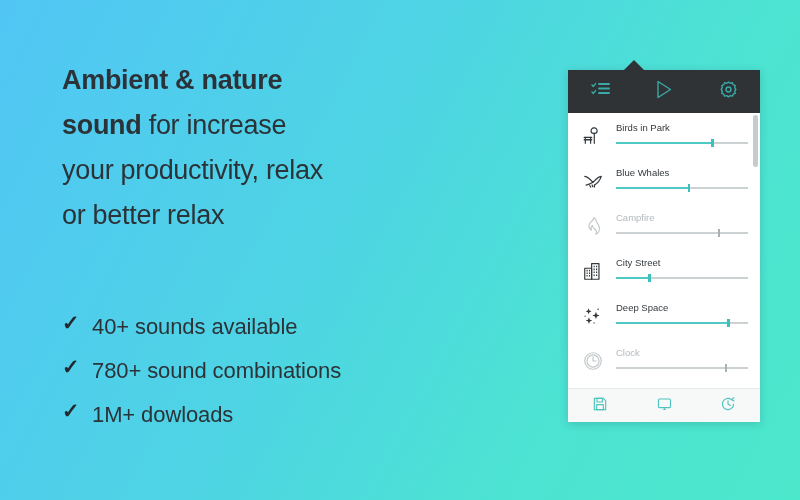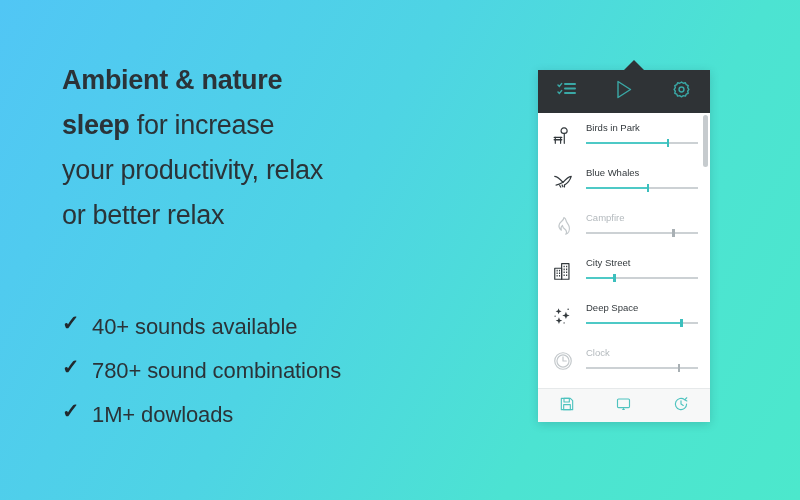--- a/index.html
+++ b/index.html
@@ -53,23 +53,23 @@
     font-size: 21px;
     font-weight: bold;
     color: #21292e;
     line-height: 1;
   }
   .bullet-text { letter-spacing: -0.1px; margin-top: 10px; }
 
   
   .panel {
     position: absolute;
-    left: 538px;
+    left: 568px;
     top: 70px;
-    width: 172px;
+    width: 192px;
     height: 352px;
     background: #ffffff;
     box-shadow: 0 2px 9px rgba(20,60,70,0.20);
   }
 
   .panel-caret {
     position: absolute;
     left: 623px;
     top: 60px;
     width: 0;
@@ -202,21 +202,21 @@
     cursor: pointer;
   }
 </style>
 </head>
 <body>
 
 <div class="left-col">
 
   <div class="headline">
     <span class="strong">Ambient &amp; nature</span><br>
-    <span class="strong">sleep</span><span> for increase</span><br>
+    <span class="strong">sound</span><span> for increase</span><br>
     <span>your </span><span class="ul">productivity</span><span>, </span><span class="ul">relax</span><br>
     <span>or </span><span class="ul">better relax</span>
   </div>
 
   <div class="bullets">
     <div class="bullet">
       <span class="bullet-check">✓</span>
       <span class="bullet-text">40+ sounds available</span>
     </div>
     <div class="bullet">

